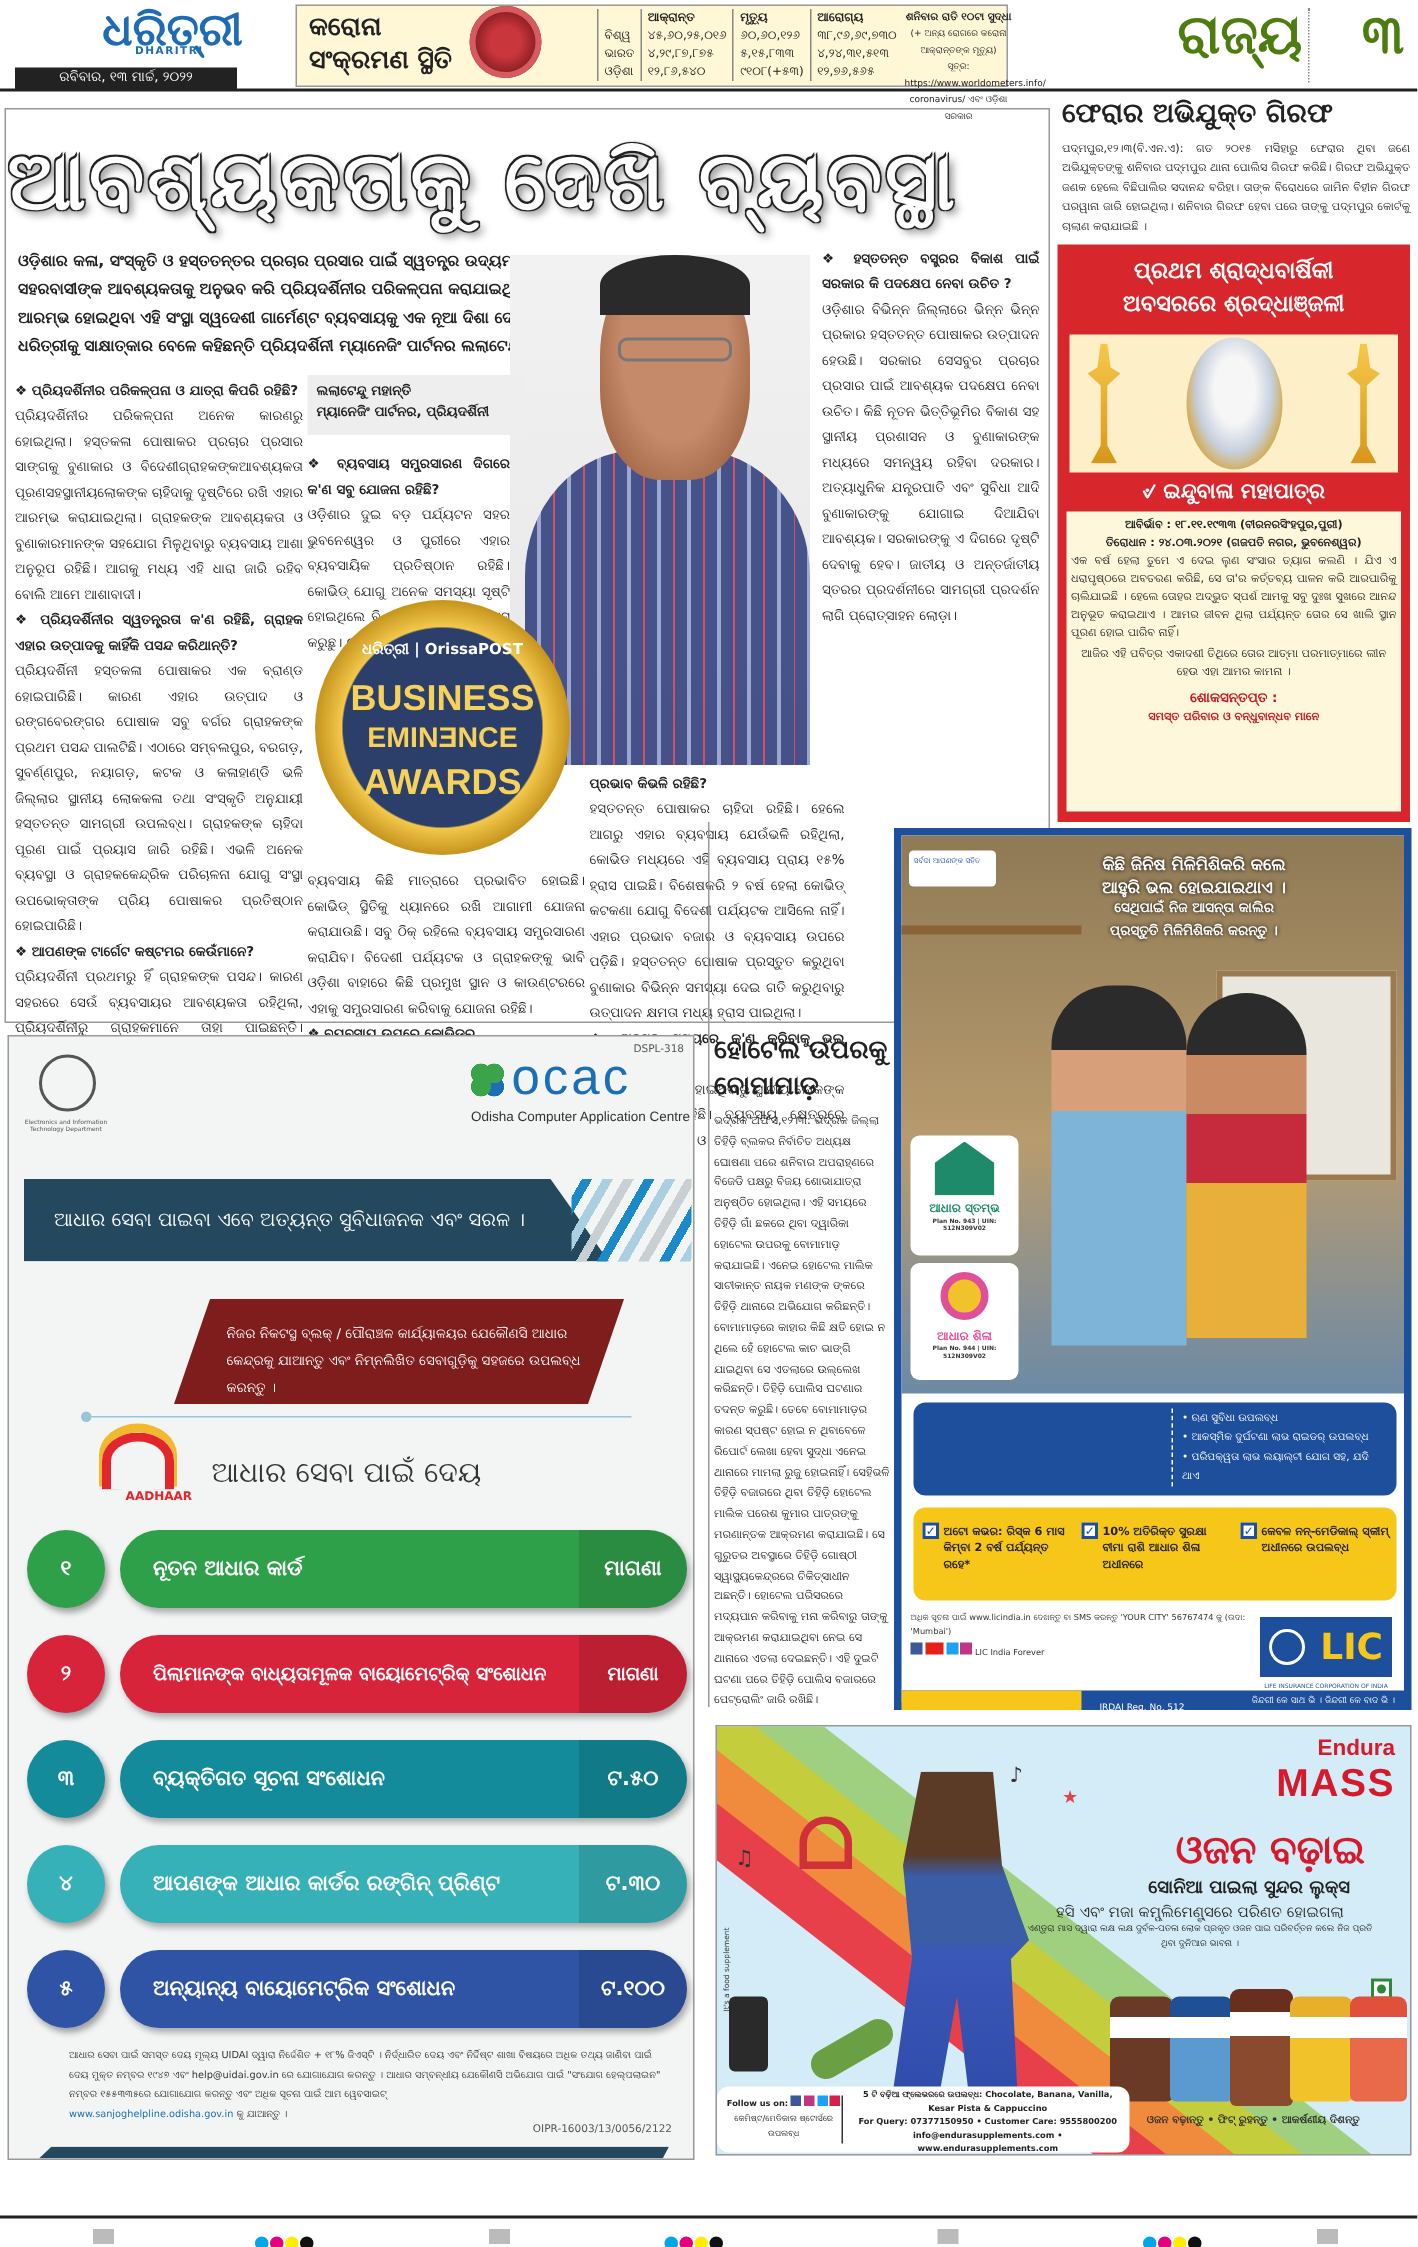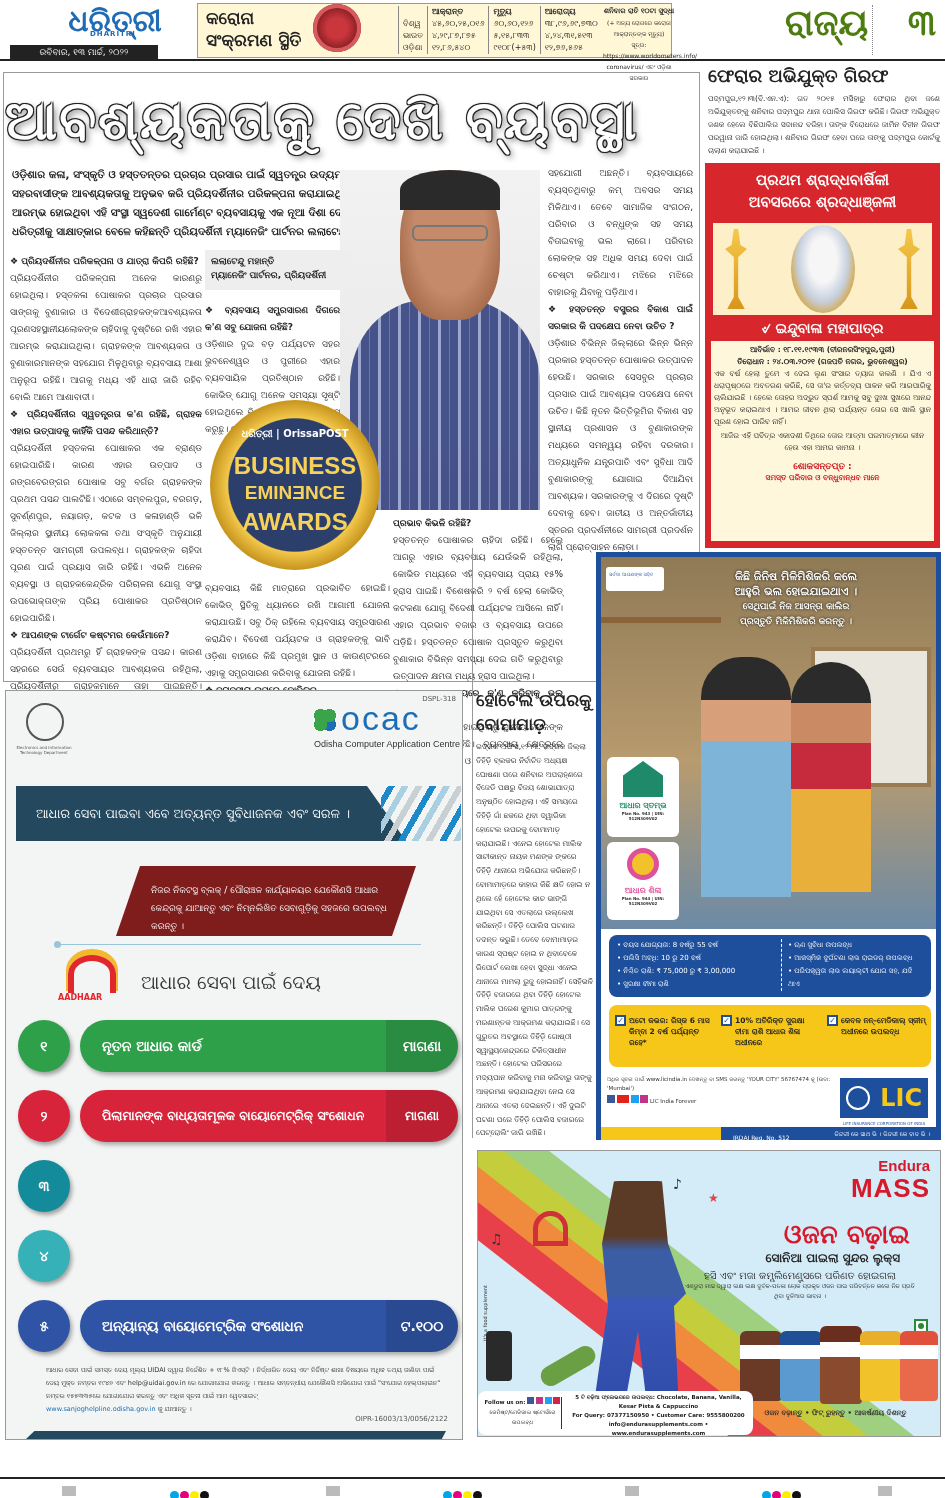--- a/index.html
+++ b/index.html
@@ -160,21 +160,20 @@
 </div>
 
 <div class="abs col-text" style="left:393px;top:515px;width:170px">
   <div class="q">ପ୍ରଭାବ କିଭଳି ରହିଛି?</div>
   <div>ହସ୍ତତନ୍ତ ପୋଷାକର ଚାହିଦା ରହିଛି। ହେଲେ ଆଗରୁ ଏହାର ବ୍ୟବସାୟ ଯେଉଁଭଳି ରହିଥିଲା, କୋଭିଡ ମଧ୍ୟରେ ଏହି ବ୍ୟବସାୟ ପ୍ରାୟ ୧୫% ହ୍ରାସ ପାଇଛି। ବିଶେଷକରି ୨ ବର୍ଷ ହେଲା କୋଭିଡ୍ କଟକଣା ଯୋଗୁ ବିଦେଶୀ ପର୍ଯ୍ୟଟକ ଆସିଲେ ନାହିଁ। ଏହାର ପ୍ରଭାବ ବଜାର ଓ ବ୍ୟବସାୟ ଉପରେ ପଡ଼ିଛି। ହସ୍ତତନ୍ତ ପୋଷାକ ପ୍ରସ୍ତୁତ କରୁଥିବା ବୁଣାକାର ବିଭିନ୍ନ ସମସ୍ୟା ଦେଇ ଗତି କରୁଥିବାରୁ ଉତ୍ପାଦନ କ୍ଷମତା ମଧ୍ୟ ହ୍ରାସ ପାଇଥିଲା।</div>
   <div class="q">❖ ଅବସର ସମୟରେ କ'ଣ କରିବାକୁ ଭଲ ପାଆନ୍ତି?</div>
   <div>ଭୁବନେଶ୍ୱର ପିଲା ହୋଇଥିବାରୁ ସ୍ଥାନୀୟ ଲୋକଙ୍କ ସହ ସୁସମ୍ପର୍କ ରହିଛି। ବ୍ୟବସାୟ କ୍ଷେତ୍ରରେ ମଧ୍ୟ ଅନେକ ବନ୍ଧୁ ଓ</div>
 </div>
 
 <div class="abs col-text" style="left:548px;top:165px;width:145px">
-  <div>ସହଯୋଗୀ ଅଛନ୍ତି। ବ୍ୟବସାୟରେ ବ୍ୟସ୍ତଥିବାରୁ କମ୍ ଅବସର ସମୟ ମିଳିଥାଏ। ତେବେ ସାମାଜିକ ସଂଗଠନ, ପରିବାର ଓ ବନ୍ଧୁଙ୍କ ସହ ସମୟ ବିତାଇବାକୁ ଭଲ ଲାଗେ। ପରିବାର ଲୋକଙ୍କ ସହ ଅଧିକ ସମୟ ଦେବା ପାଇଁ ଚେଷ୍ଟା କରିଥାଏ। ମଝିରେ ମଝିରେ ବାହାରକୁ ଯିବାକୁ ପଡ଼ିଥାଏ।</div>
   <div class="q">❖ ହସ୍ତତନ୍ତ ବସ୍ତ୍ରର ବିକାଶ ପାଇଁ ସରକାର କି ପଦକ୍ଷେପ ନେବା ଉଚିତ ?</div>
   <div>ଓଡ଼ିଶାର ବିଭିନ୍ନ ଜିଲ୍ଲାରେ ଭିନ୍ନ ଭିନ୍ନ ପ୍ରକାର ହସ୍ତତନ୍ତ ପୋଷାକର ଉତ୍ପାଦନ ହେଉଛି। ସରକାର ସେସବୁର ପ୍ରଚାର ପ୍ରସାର ପାଇଁ ଆବଶ୍ୟକ ପଦକ୍ଷେପ ନେବା ଉଚିତ। କିଛି ନୂତନ ଭିତ୍ତିଭୂମିର ବିକାଶ ସହ ସ୍ଥାନୀୟ ପ୍ରଶାସନ ଓ ବୁଣାକାରଙ୍କ ମଧ୍ୟରେ ସମନ୍ୱୟ ରହିବା ଦରକାର। ଅତ୍ୟାଧୁନିକ ଯନ୍ତ୍ରପାତି ଏବଂ ସୁବିଧା ଆଦି ବୁଣାକାରଙ୍କୁ ଯୋଗାଇ ଦିଆଯିବା ଆବଶ୍ୟକ। ସରକାରଙ୍କୁ ଏ ଦିଗରେ ଦୃଷ୍ଟି ଦେବାକୁ ହେବ। ଜାତୀୟ ଓ ଅନ୍ତର୍ଜାତୀୟ ସ୍ତରର ପ୍ରଦର୍ଶନୀରେ ସାମଗ୍ରୀ ପ୍ରଦର୍ଶନ ଲାଗି ପ୍ରୋତ୍ସାହନ ଲୋଡ଼ା।</div>
 </div>
 
 <div class="abs hdg-small" style="left:708px;top:65px;width:235px;font-size:18px">ଫେରାର ଅଭିଯୁକ୍ତ ଗିରଫ</div>
 <div class="abs col-text" style="left:708px;top:92px;width:232px;font-size:7.5px;line-height:13px">ପଦ୍ମପୁର,୧୨।୩(ବି.ଏନ.ଏ): ଗତ ୨୦୧୫ ମସିହାରୁ ଫେରାର ଥିବା ଜଣେ ଅଭିଯୁକ୍ତଙ୍କୁ ଶନିବାର ପଦ୍ମପୁର ଥାନା ପୋଲିସ ଗିରଫ କରିଛି। ଗିରଫ ଅଭିଯୁକ୍ତ ଜଣକ ହେଲେ ବିଛିପାଲିର ସଦାନନ୍ଦ ବରିହା। ତାଙ୍କ ବିରୋଧରେ ଜାମିନ ବିହୀନ ଗିରଫ ପରୱାନା ଜାରି ହୋଇଥିଲା। ଶନିବାର ଗିରଫ ହେବା ପରେ ତାଙ୍କୁ ପଦ୍ମପୁର କୋର୍ଟକୁ ଚାଲାଣ କରାଯାଇଛି ।</div>
 
 <div class="abs obit">
   <div class="abs obit-title">
     <div>ପ୍ରଥମ ଶ୍ରାଦ୍ଧବାର୍ଷିକୀ</div>
@@ -203,37 +202,39 @@
   <div class="abs" style="left:308px;top:18px;width:22px;height:22px;background:radial-gradient(circle at 30% 30%,#3ba34a 30%,transparent 31%),radial-gradient(circle at 70% 30%,#3ba34a 30%,transparent 31%),radial-gradient(circle at 30% 70%,#3ba34a 30%,transparent 31%),radial-gradient(circle at 70% 70%,#1c6fb7 30%,transparent 31%)"></div>
   <div class="abs" style="left:335px;top:8px;font-size:34px;color:#1c6fb7;font-family:'Liberation Sans',sans-serif;letter-spacing:2px;line-height:38px">ocac</div>
   <div class="abs" style="left:308px;top:48px;font-size:9px;color:#333;font-family:'Liberation Sans',sans-serif">Odisha Computer Application Centre</div>
   <div class="abs band">ଆଧାର ସେବା ପାଇବା ଏବେ ଅତ୍ୟନ୍ତ ସୁବିଧାଜନକ ଏବଂ ସରଳ ।</div>
   <div class="abs" style="left:375px;top:95px;width:80px;height:55px;background:repeating-linear-gradient(120deg,transparent 0 6px,#1c8ac9 6px 12px,transparent 12px 18px,#a9cfe0 18px 24px,transparent 24px 30px,#c8d0d4 30px 36px)"></div>
   <div class="abs band2">ନିଜର ନିକଟସ୍ଥ ବ୍ଲକ୍ / ପୌରାଞ୍ଚଳ କାର୍ଯ୍ୟାଳୟର ଯେକୌଣସି ଆଧାର କେନ୍ଦ୍ରକୁ ଯାଆନ୍ତୁ ଏବଂ ନିମ୍ନଲିଖିତ ସେବାଗୁଡ଼ିକୁ ସହଜରେ ଉପଲବ୍ଧ କରନ୍ତୁ ।</div>
   <div class="abs" style="left:55px;top:253px;width:360px;height:1px;background:#9ac4d8"></div>
   <div class="abs" style="left:48px;top:250px;width:7px;height:7px;border-radius:50%;background:#9ac4d8"></div>
   <div class="abs" style="left:52px;top:262px;width:70px;height:52px">
     <div class="abs" style="left:10px;top:2px;width:48px;height:38px;border-radius:50% 50% 0 0;border:6px solid #e1262c;border-bottom:none;box-shadow:0 -4px 0 2px #f2b82e"></div>
-    <div class="abs" style="left:0;top:40px;width:70px;text-align:left;font-size:8px;font-weight:bold;color:#e1262c">AADHAAR</div>
+    <div class="abs" style="left:0;top:40px;width:70px;text-align:right;font-size:8px;font-weight:bold;color:#e1262c">AADHAAR</div>
   </div>
   <div class="abs" style="left:135px;top:280px;font-size:19px;color:#333">ଆଧାର ସେବା ପାଇଁ ଦେୟ</div>
 
   <div class="abs fee-row" style="top:325px">
     <div class="abs fee-num" style="background: rgb(47, 160, 74);">୧</div>
     <div class="abs fee-bar" style="background: rgb(47, 160, 74);"><span>ନୂତନ ଆଧାର କାର୍ଡ</span><div class="abs fee-price">ମାଗଣା</div></div>
   </div>
   <div class="abs fee-row" style="top:395px">
     <div class="abs fee-num" style="background: rgb(216, 36, 58);">୨</div>
     <div class="abs fee-bar" style="font-size: 12.5px; background: rgb(216, 36, 58);"><span>ପିଲାମାନଙ୍କ ବାଧ୍ୟତାମୂଳକ ବାୟୋମେଟ୍ରିକ୍ ସଂଶୋଧନ</span><div class="abs fee-price">ମାଗଣା</div></div>
   </div>
   <div class="abs fee-row" style="top:465px">
     <div class="abs fee-num" style="background: rgb(19, 139, 154);">୩</div>
+    <div class="abs fee-bar" style="background: rgb(19, 139, 154);"><span>ବ୍ୟକ୍ତିଗତ ସୂଚନା ସଂଶୋଧନ</span><div class="abs fee-price">ଟ.୫୦</div></div>
   </div>
   <div class="abs fee-row" style="top:535px">
     <div class="abs fee-num" style="background: rgb(54, 177, 183);">୪</div>
+    <div class="abs fee-bar" style="background: rgb(54, 177, 183);"><span>ଆପଣଙ୍କ ଆଧାର କାର୍ଡର ରଙ୍ଗିନ୍ ପ୍ରିଣ୍ଟ</span><div class="abs fee-price">ଟ.୩୦</div></div>
   </div>
   <div class="abs fee-row" style="top:605px">
     <div class="abs fee-num" style="background: rgb(47, 84, 166);">୫</div>
     <div class="abs fee-bar" style="background: rgb(47, 84, 166);"><span>ଅନ୍ୟାନ୍ୟ ବାୟୋମେଟ୍ରିକ ସଂଶୋଧନ</span><div class="abs fee-price">ଟ.୧୦୦</div></div>
   </div>
 
   <div class="abs" style="left:40px;top:673px;width:400px;font-size:6.5px;line-height:13px;color:#333">
     <span>ଆଧାର ସେବା ପାଇଁ ସମସ୍ତ ଦେୟ ମୂଲ୍ୟ UIDAI ଦ୍ୱାରା ନିର୍ଦ୍ଦେଶିତ + ୧୮% ଜିଏସ୍‌ଟି । ନିର୍ଦ୍ଧାରିତ ଦେୟ ଏବଂ ନିର୍ଦ୍ଦିଷ୍ଟ ଶାଖା ବିଷୟରେ ଅଧିକ ତଥ୍ୟ ଜାଣିବା ପାଇଁ ଦେୟ ମୁକ୍ତ ନମ୍ବର ୧୯୪୭ ଏବଂ help@uidai.gov.in ରେ ଯୋଗାଯୋଗ କରନ୍ତୁ । ଆଧାର ସମ୍ବନ୍ଧୀୟ ଯେକୌଣସି ଅଭିଯୋଗ ପାଇଁ "ସଂଯୋଗ ହେଲ୍ପଲାଇନ" ନମ୍ବର ୧୫୫୩୩୫ରେ ଯୋଗାଯୋଗ କରନ୍ତୁ ଏବଂ ଅଧିକ ସୂଚନା ପାଇଁ ଆମ ୱେବସାଇଟ୍</span><br>
     <span style="color:#1c6fb7">www.sanjoghelpline.odisha.gov.in</span> <span>କୁ ଯାଆନ୍ତୁ ।</span>
   </div>
@@ -263,26 +264,20 @@
       <div style="font-size:4px;color:#333">Plan No. 944 | UIN: 512N309V02</div>
     </div>
     <div class="abs lic-head">
       <div>କିଛି ଜିନିଷ ମିଳିମିଶିକରି କଲେ</div>
       <div>ଆହୁରି ଭଲ ହୋଇଯାଇଥାଏ ।</div>
       <div style="font-size:9px">ସେଥିପାଇଁ ନିଜ ଆସନ୍ତା କାଲିର</div>
       <div style="font-size:9px">ପ୍ରସ୍ତୁତି ମିଳିମିଶିକରି କରନ୍ତୁ ।</div>
     </div>
   </div>
   <div class="abs lic-blue">
-    <div class="abs" style="left:8px;top:4px;width:155px">
-      <div>• ବୟସ ଯୋଗ୍ୟତା: 8 ବର୍ଷରୁ 55 ବର୍ଷ</div>
-      <div>• ପଲିସି ଅବଧି: 10 ରୁ 20 ବର୍ଷ</div>
-      <div>• ନିଶ୍ଚିତ ରାଶି: ₹ 75,000 ରୁ ₹ 3,00,000</div>
-      <div>• ସୁରକ୍ଷା ବୀମା ରାଶି</div>
-    </div>
     <div class="abs" style="left:172px;top:4px;width:145px;border-left:1px dashed #fff;padding-left:6px">
       <div>• ଋଣ ସୁବିଧା ଉପଲବ୍ଧ</div>
       <div>• ଆକସ୍ମିକ ଦୁର୍ଘଟଣା ଲାଭ ରାଇଡର୍ ଉପଲବ୍ଧ</div>
       <div>• ପରିପକ୍ୱତା ଲାଭ ଲୟାଲ୍ଟୀ ଯୋଗ ସହ, ଯଦି ଥାଏ</div>
     </div>
   </div>
   <div class="abs lic-yellow">
     <div class="abs" style="left:6px;top:10px;width:100px;padding-left:14px"><span class="abs" style="left:0;top:0;width:11px;height:11px;border:2px solid #1d4f9c;background:#fff;color:#1d4f9c;font-size:8px;line-height:8px;text-align:center">✓</span><span>ଅଟୋ କଭର: ରିସ୍କ 6 ମାସ କିମ୍ବା 2 ବର୍ଷ ପର୍ଯ୍ୟନ୍ତ ରହେ*</span></div>
     <div class="abs" style="left:112px;top:10px;width:100px;padding-left:14px"><span class="abs" style="left:0;top:0;width:11px;height:11px;border:2px solid #1d4f9c;background:#fff;color:#1d4f9c;font-size:8px;line-height:8px;text-align:center">✓</span><span>10% ଅତିରିକ୍ତ ସୁରକ୍ଷା ବୀମା ରାଶି ଆଧାର ଶିଳା ଅଧୀନରେ</span></div>
     <div class="abs" style="left:218px;top:10px;width:100px;padding-left:14px"><span class="abs" style="left:0;top:0;width:11px;height:11px;border:2px solid #1d4f9c;background:#fff;color:#1d4f9c;font-size:8px;line-height:8px;text-align:center">✓</span><span>କେବଳ ନନ୍-ମେଡିକାଲ୍ ସ୍କୀମ୍ ଅଧୀନରେ ଉପଲବ୍ଧ</span></div>

